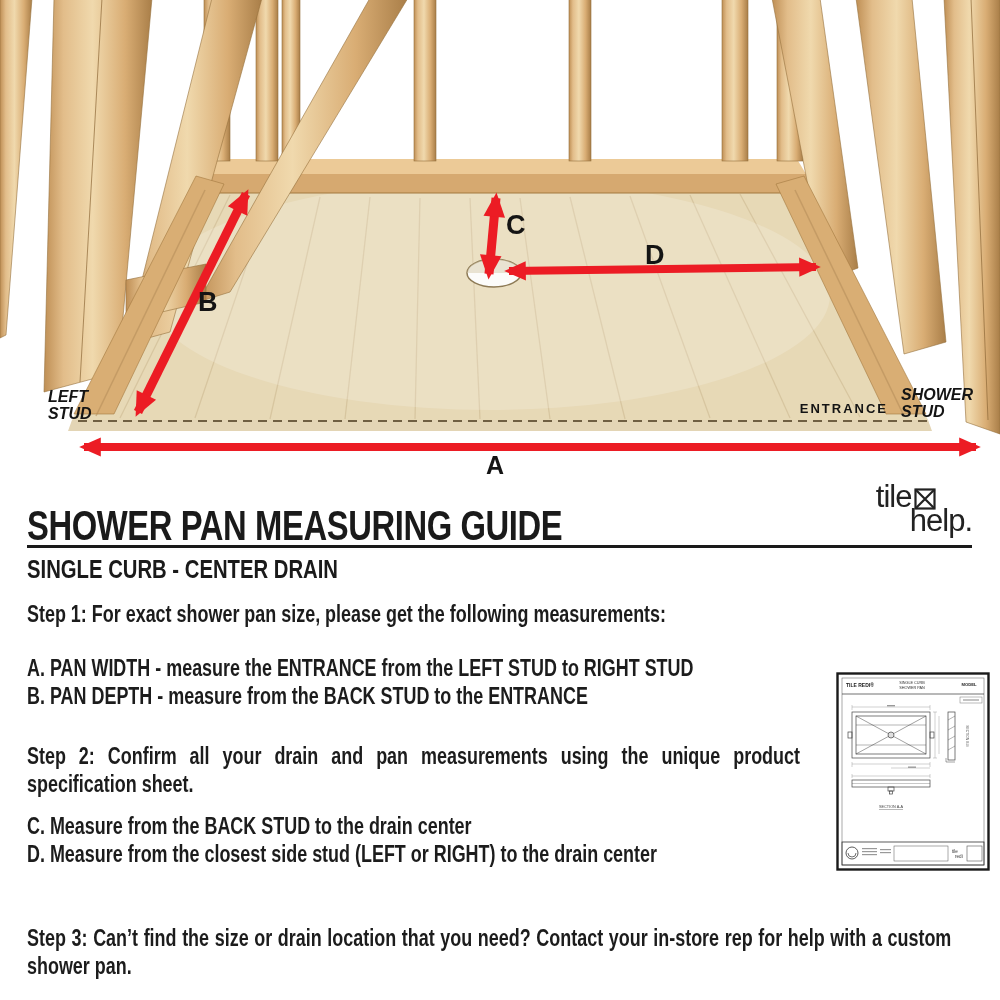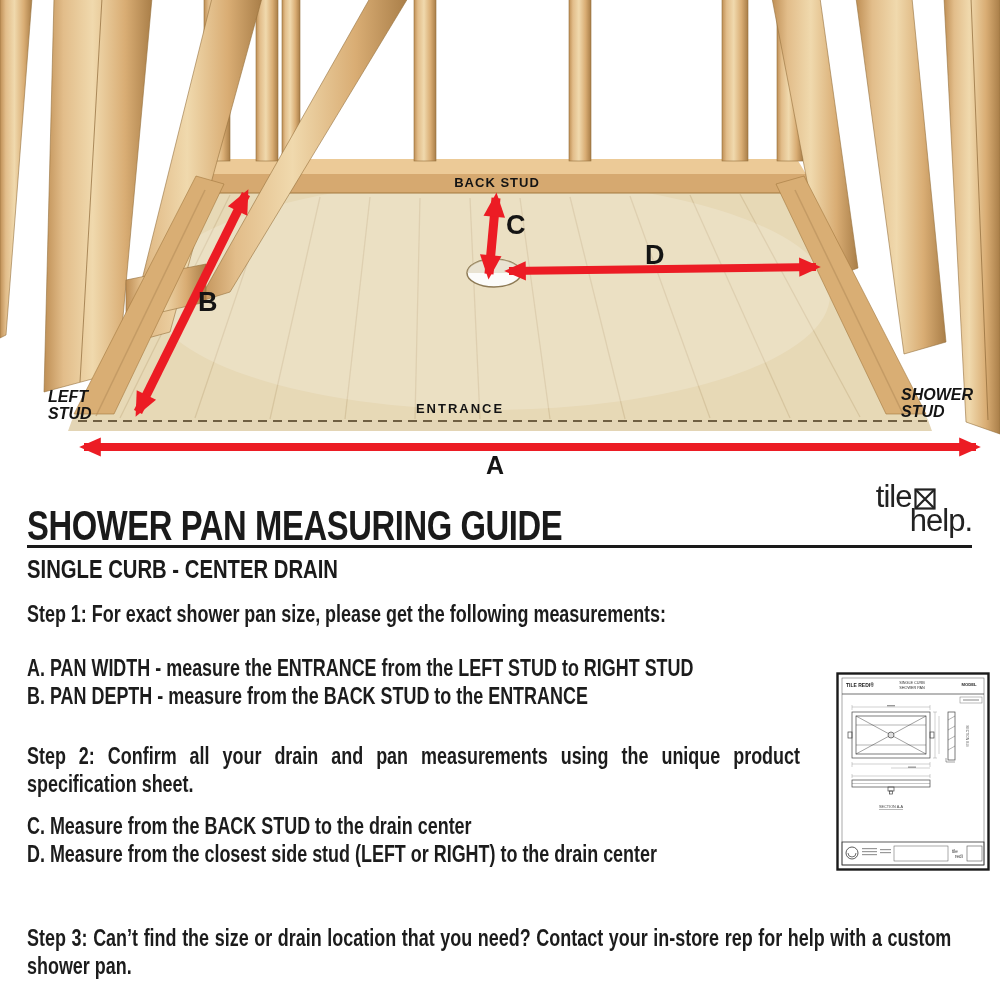--- a/index.html
+++ b/index.html
@@ -3,21 +3,21 @@
 <meta charset="utf-8">
 <style>
   html,body{margin:0;padding:0;background:#fff;}
   .page{position:relative;width:1000px;height:1000px;background:#fff;overflow:hidden;
         font-family:"Liberation Sans",sans-serif;color:#1a1a1a;}
   
   .photo{position:absolute;left:0;top:0;width:1000px;height:478px;}
   .photo svg{position:absolute;left:0;top:0;}
   .plabel{position:absolute;font-weight:bold;color:#141414;white-space:nowrap;}
   .lbl-backstud{left:0;top:175px;width:994px;text-align:center;font-size:13px;letter-spacing:1px;}
-  .lbl-entrance{left:16px;top:401px;width:888px;text-align:center;font-size:13px;letter-spacing:2px;}
+  .lbl-entrance{left:0;top:401px;width:888px;text-align:right;font-size:13px;letter-spacing:2px;}
   .lbl-a{left:0;top:451px;width:990px;text-align:center;font-size:25px;}
   .lbl-b{left:198px;top:287px;font-size:27px;}
   .lbl-c{left:506px;top:210px;font-size:27px;}
   .lbl-d{left:645px;top:240px;font-size:27px;}
   .lbl-side{font-style:italic;font-size:16px;line-height:17px;}
   .lbl-leftstud{left:48px;top:388px;}
   .lbl-rightstud{left:901px;top:386px;}
   
   .title{position:absolute;left:27px;top:502px;font-size:42px;font-weight:bold;letter-spacing:-.5px;
          transform:scaleX(.78);transform-origin:0 0;white-space:nowrap;}
@@ -120,21 +120,20 @@
       </g>
 
       <g stroke="#ec1c24" fill="none">
         <path d="M84,447 L976,447" stroke-width="8" marker-start="url(#ah)" marker-end="url(#ah)"></path>
         <path d="M246,194 L138,412" stroke-width="9" marker-start="url(#ah)" marker-end="url(#ah)"></path>
         <path d="M496,198 L489,274" stroke-width="9" marker-start="url(#ah)" marker-end="url(#ah)"></path>
         <path d="M509,271 L816,267" stroke-width="8" marker-start="url(#ah)" marker-end="url(#ah)"></path>
       </g>
     </svg>
 
-    <div class="plabel lbl-backstud">BACK STUD</div>
     <div class="plabel lbl-entrance">ENTRANCE</div>
     <div class="plabel lbl-a">A</div>
     <div class="plabel lbl-b">B</div>
     <div class="plabel lbl-c">C</div>
     <div class="plabel lbl-d">D</div>
     <div class="plabel lbl-side lbl-leftstud">
       <div>LEFT</div>
       <div>STUD</div>
     </div>
     <div class="plabel lbl-side lbl-rightstud">

